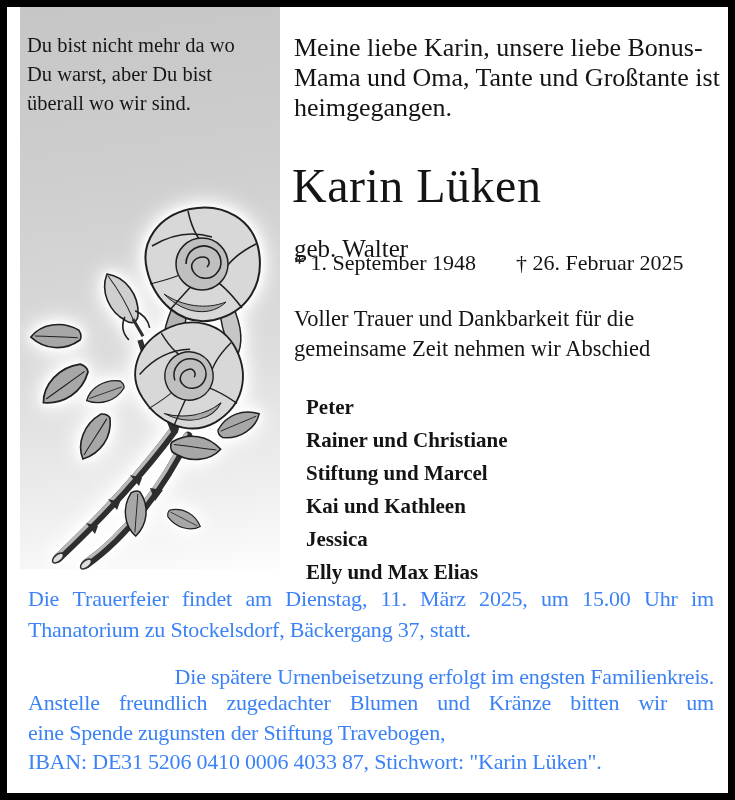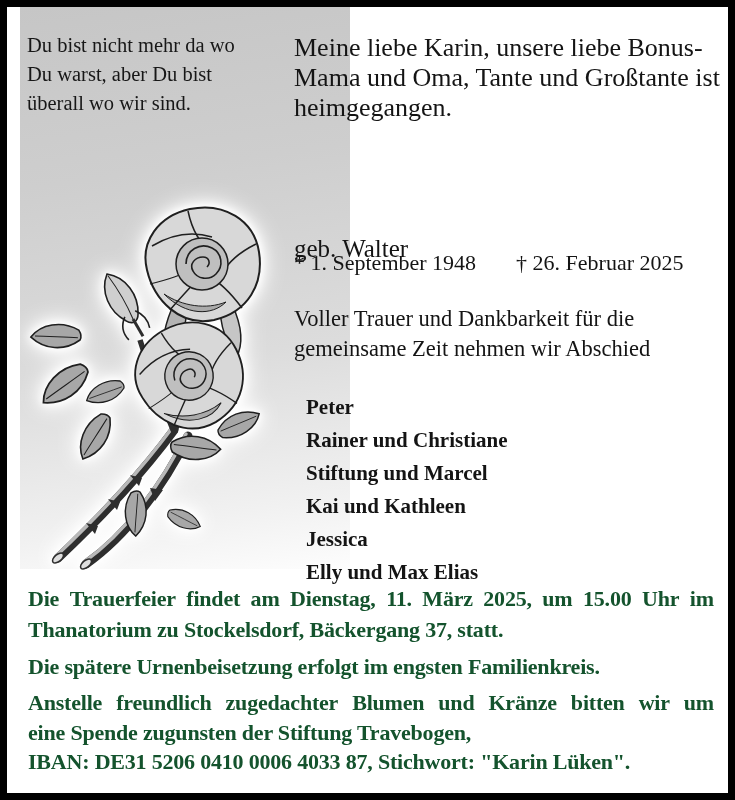--- a/index.html
+++ b/index.html
@@ -13,23 +13,22 @@
     background: #ffffff;
     overflow: hidden;
     font-family: "Liberation Serif", "DejaVu Serif", serif;
     color: #141414;
   }
 
   
   .quote-box {
     position: absolute;
     left: 13px; top: 0px;
-    width: 290px; height: 562px;
+    width: 260px; height: 562px;
     background: linear-gradient(172deg, #c6c6c6 0%, #cecece 30%, #dcdcdc 62%, #f1f1f1 88%, #fdfdfd 100%);
-    padding-left: 40px;
   }
   .quote {
     position: absolute;
     left: 7px; top: 24px;
     font-size: 20.5px;
     line-height: 29px;
     color: #171717;
     white-space: nowrap;
   }
 
@@ -65,24 +64,24 @@
   }
   .mourners {
     position: absolute; left: 287px; top: 372px;
     margin: 12px; padding: 0; list-style: none;
     font-size: 21px; font-weight: bold; line-height: 33px; white-space: nowrap;
   }
 
   
   .bottom-block {
     position: absolute; left: 21px; width: 686px;
-    font-size: 22px; letter-spacing: -0.2px; color: #14532d; font-weight: bold;
+    font-size: 22px; letter-spacing: -0.2px; color: #3b82f6;
   }
   .funeral { top: 576px; line-height: 31px; }
-  .funeral .line-3 { margin-top: 6px; }
+  .funeral .line-3 { margin-top: 16px; text-align: right; }
   .donation { top: 681px; line-height: 29.5px; }
   .jline { display: flex; justify-content: space-between; }
 </style>
 </head>
 <body>
 
 <div class="page">
 
   <div class="quote-box">
     <div class="quote">
@@ -151,20 +150,21 @@
       <use href="#bloom" transform="translate(167 184) rotate(-18) scale(0.93)"></use>
     </svg>
   </div>
 
   <div class="intro">
     <div>Meine liebe Karin, unsere liebe Bonus-</div>
     <div>Mama und Oma, Tante und Großtante ist</div>
     <div>heimgegangen.</div>
   </div>
 
+  <h1 class="deceased-name">Karin Lüken</h1>
   <div class="maiden">geb. Walter</div>
   <div class="dates">
     <span>* 1. September 1948</span>
     <span>† 26. Februar 2025</span>
   </div>
 
   <div class="farewell">
     <div>Voller Trauer und Dankbarkeit für die</div>
     <div>gemeinsame Zeit nehmen wir Abschied</div>
   </div>

